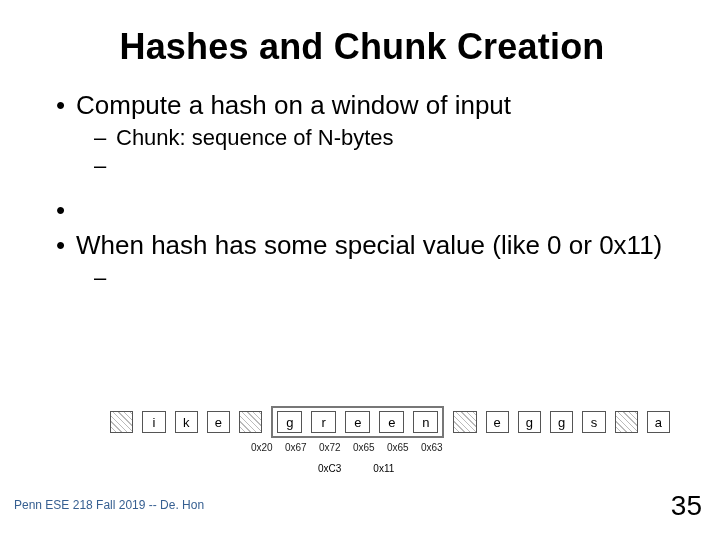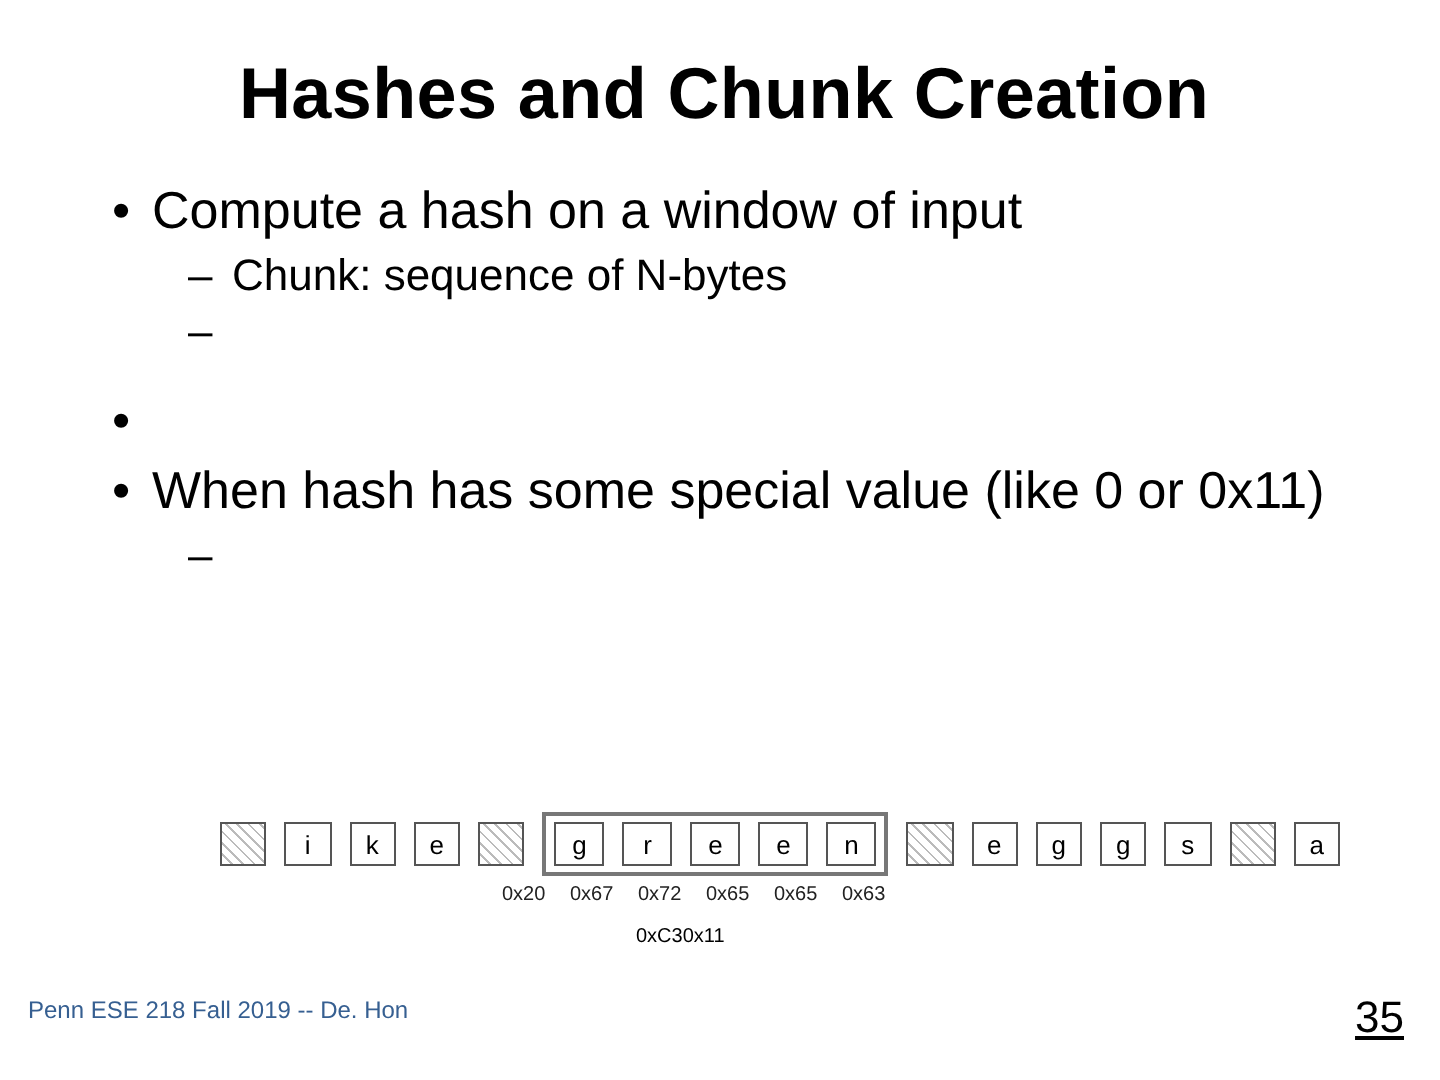--- a/index.html
+++ b/index.html
@@ -5,30 +5,30 @@
   * { box-sizing: border-box; margin: 0; padding: 0; }
   html, body { width: 720px; height: 540px; background: #fff; font-family: Arial, Helvetica, sans-serif; color: #000; }
   .slide { width: 720px; height: 540px; position: relative; padding: 26px 46px 0 50px; }
   .title { font-size: 36px; text-align: center; margin-bottom: 22px; letter-spacing: 0.2px; }
   .b1 { font-size: 26px; margin: 4px 0 4px 6px; display: flex; }
   .b1 .dot { width: 20px; flex: none; }
   .b2 { font-size: 22px; margin: 2px 0 2px 44px; display: flex; }
   .b2 .dash { width: 22px; flex: none; }
   .gap { height: 10px; }
   .footer-left { position: absolute; left: 14px; bottom: 28px; font-size: 12px; color: #365f91; }
-  .footer-right { position: absolute; right: 18px; bottom: 18px; font-size: 22px; text-decoration: underline; }
+  .footer-right { position: absolute; right: 18px; bottom: 18px; font-size: 28px; }
 
   .diagram { position: absolute; left: 110px; top: 406px; width: 560px; }
   .row-boxes { display: flex; gap: 9px; align-items: center; }
   .cell { width: 25px; height: 22px; border: 1px solid #555; background: #fff; display: flex; align-items: center; justify-content: center; font-size: 13px; font-family: Arial, sans-serif; }
   .hatched { background: repeating-linear-gradient(45deg, #fff 0 3px, #bbb 3px 4px); }
   .window-frame { border: 2px solid #777; padding: 3px 4px; display: flex; gap: 9px; position: relative; }
   .hex-row { display: flex; gap: 9px; margin-top: 4px; font-size: 10px; font-family: Arial, sans-serif; color: #222; margin-left: 141px; }
   .hex-row span { width: 25px; text-align: left; }
-  .bottom-hex { display: flex; gap: 0; font-size: 10px; margin-left: 208px; margin-top: 10px; }
+  .bottom-hex { display: flex; gap: 32px; font-size: 10px; margin-left: 208px; margin-top: 10px; }
 </style>
 </head>
 <body>
 
 <div class="slide">
 
   <h1 class="title">Hashes and Chunk Creation</h1>
 
   <div class="b1">
     <span class="dot">•</span>

